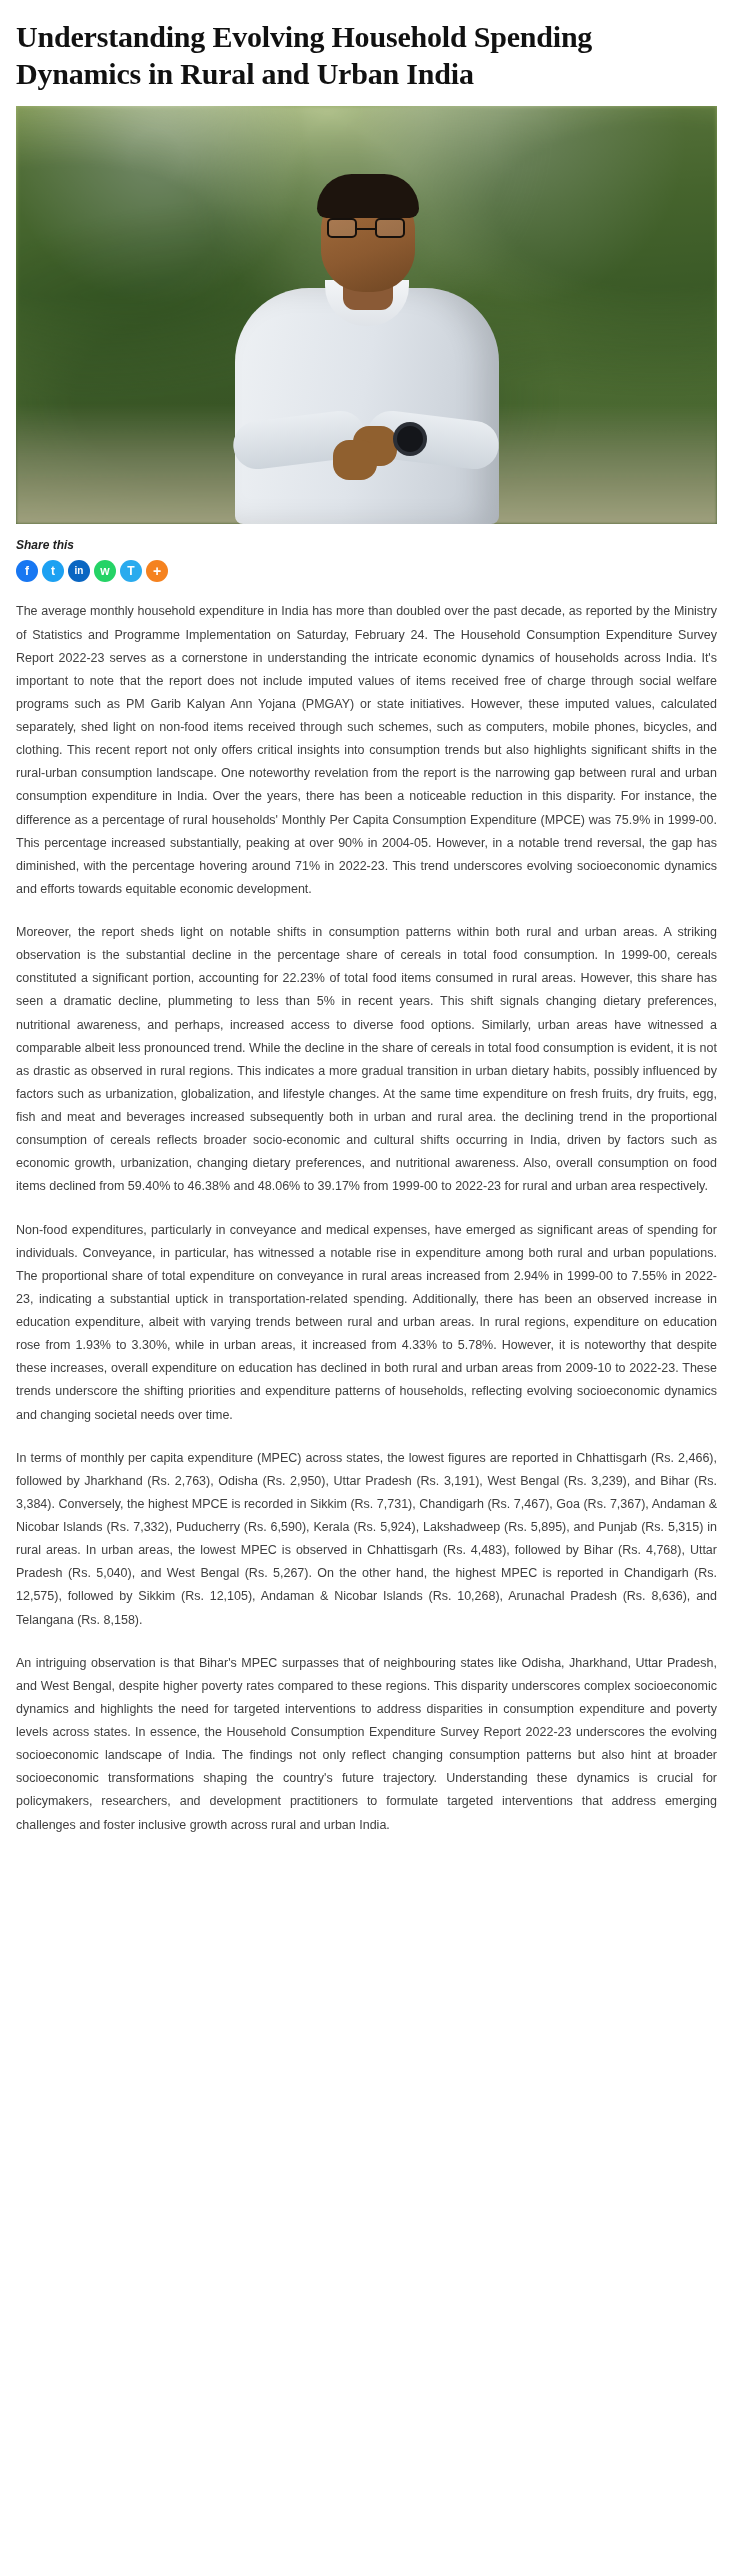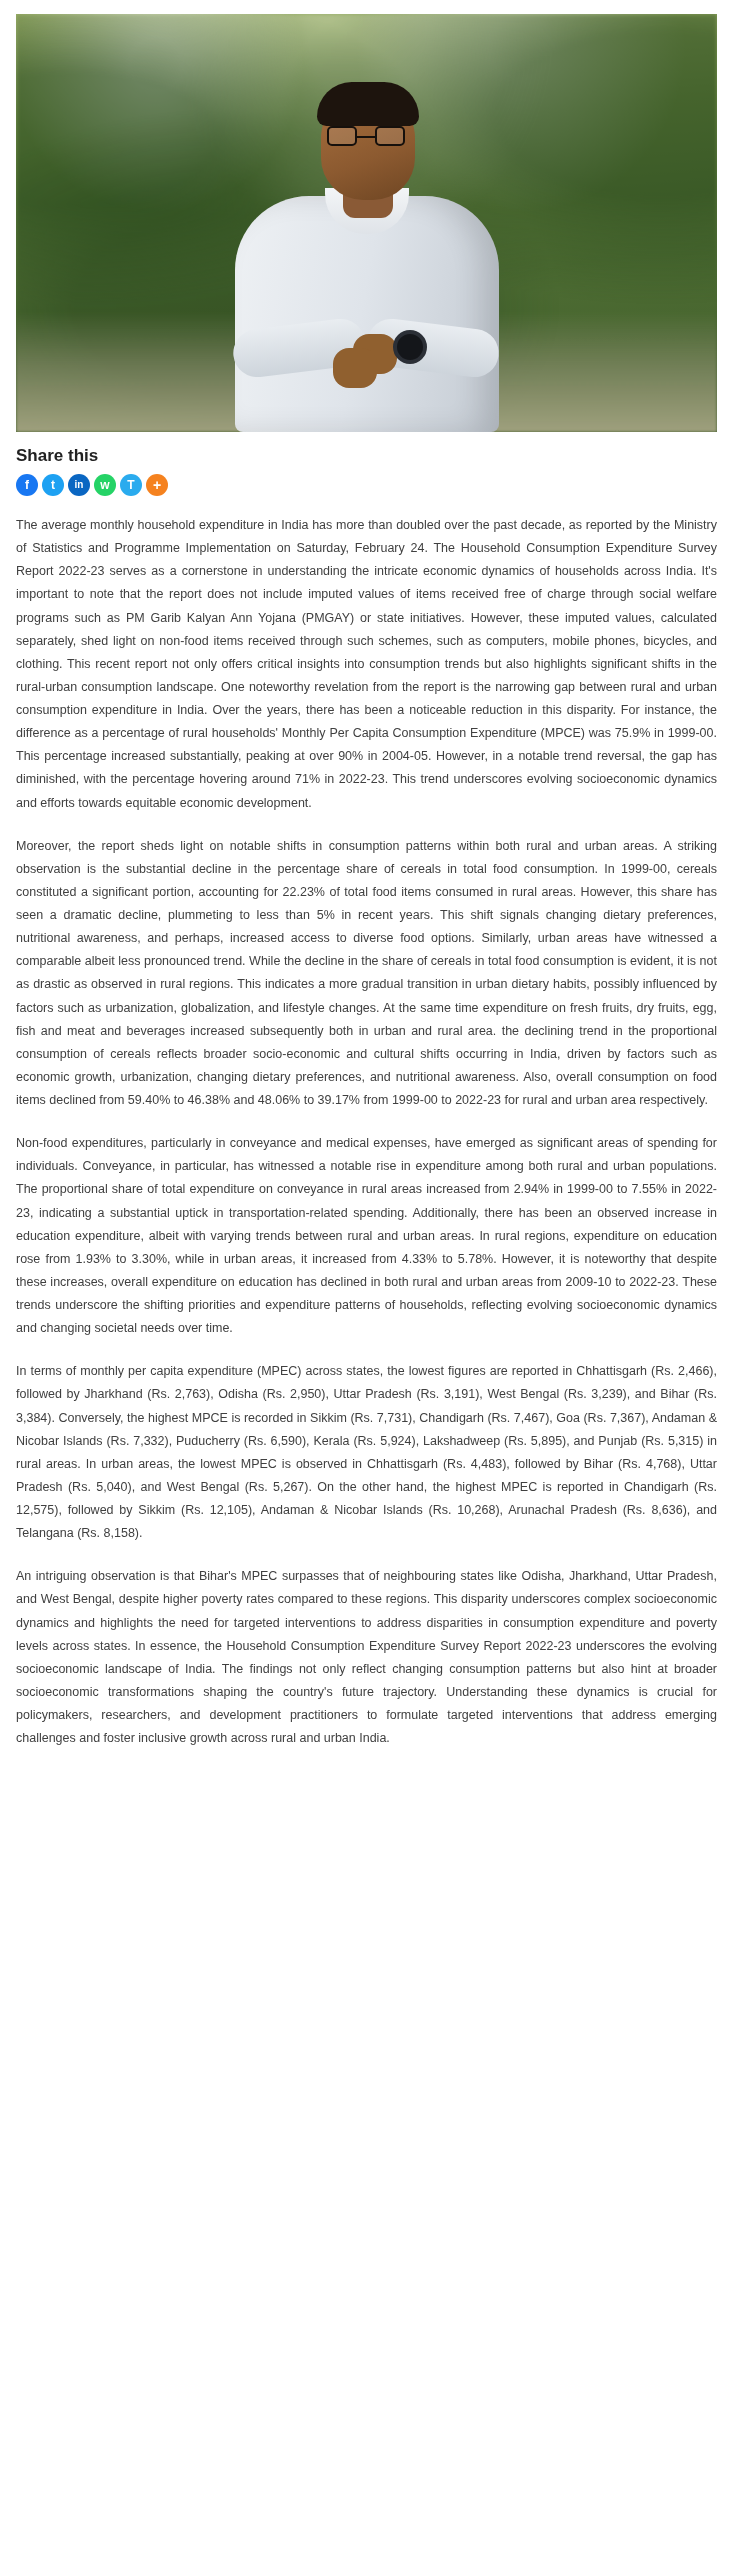--- a/index.html
+++ b/index.html
@@ -142,23 +142,24 @@
     position: absolute;
     bottom: 68px; left: 176px;
     width: 34px; height: 34px;
     background: #14161a;
     border: 4px solid #2b2f36;
     border-radius: 50%;
   }
   .share-label {
     font-family: "Liberation Sans", sans-serif;
     font-weight: bold;
-    font-size: 17px;
+    font-size: 12px;
     color: #222222;
     margin: 6px 0 8px 0;
+    font-style: italic;
   }
   .share-row {
     display: flex;
     gap: 4px;
     align-items: center;
     margin-bottom: 18px;
   }
   .share-btn {
     width: 22px;
     height: 22px;
@@ -181,20 +182,21 @@
     margin: 0 0 20px 0;
     text-align: justify;
   }
   .body-text p:last-child { margin-bottom: 1px; }
 </style>
 </head>
 <body>
 
 <div class="page">
 
+  <h1 class="article-title">Understanding Evolving Household Spending Dynamics in Rural and Urban India</h1>
 
   <div class="hero">
     <div class="sky"></div>
     <div class="foliage"></div>
     <div class="path"></div>
     <div class="person">
       <div class="p-shirt"></div>
       <div class="p-arm-l"></div>
       <div class="p-arm-r"></div>
       <div class="p-hand-l"></div>

